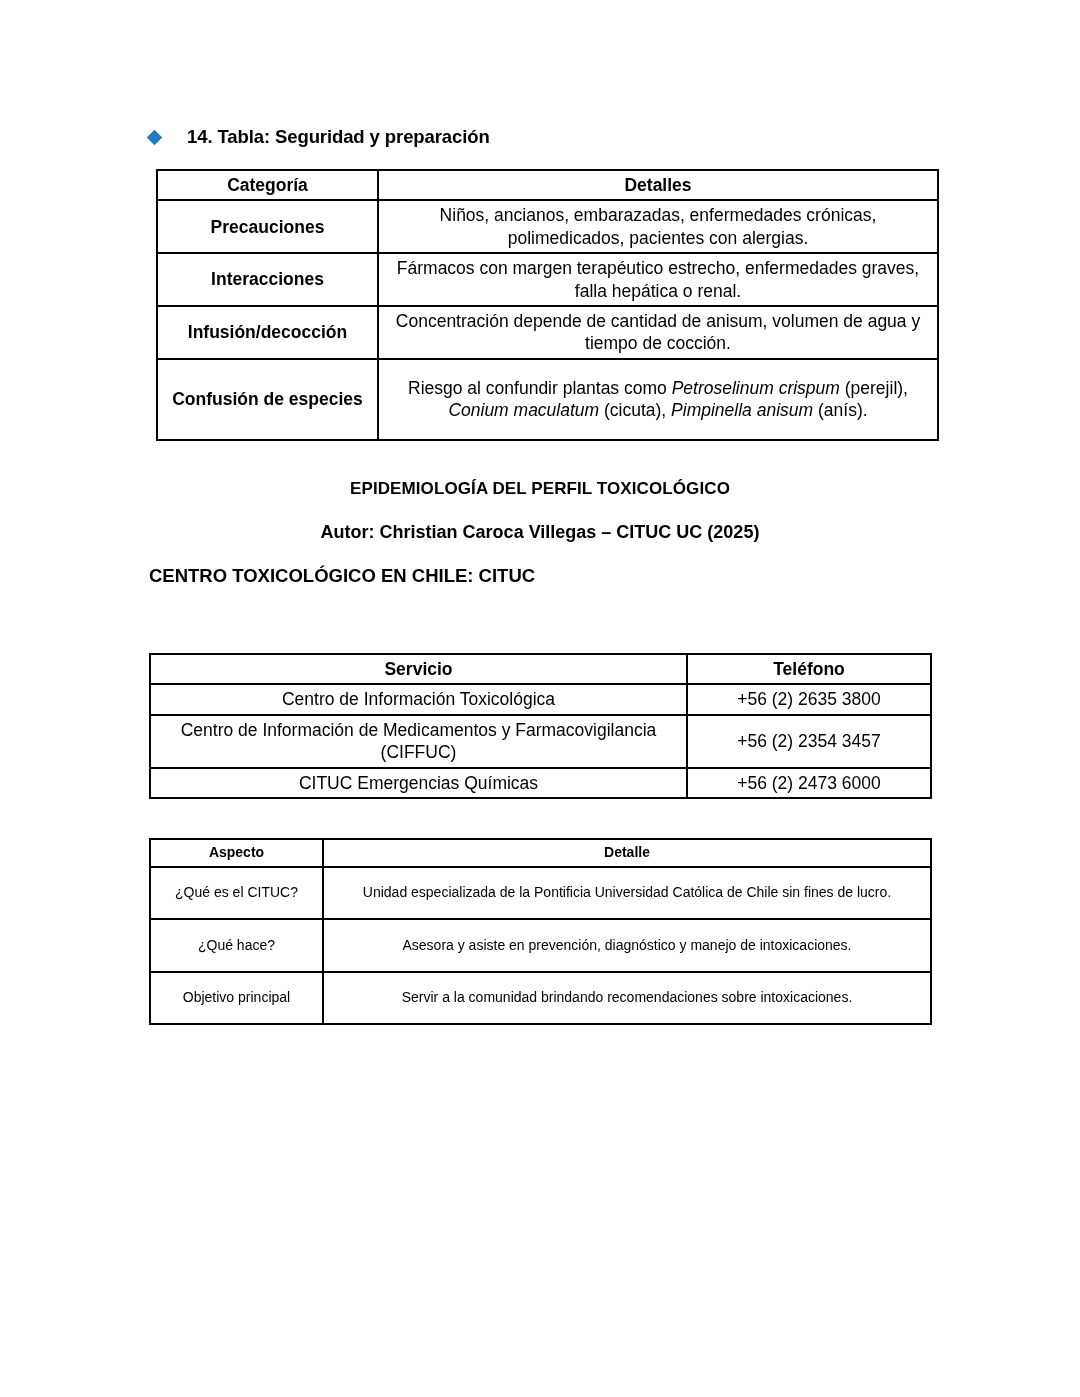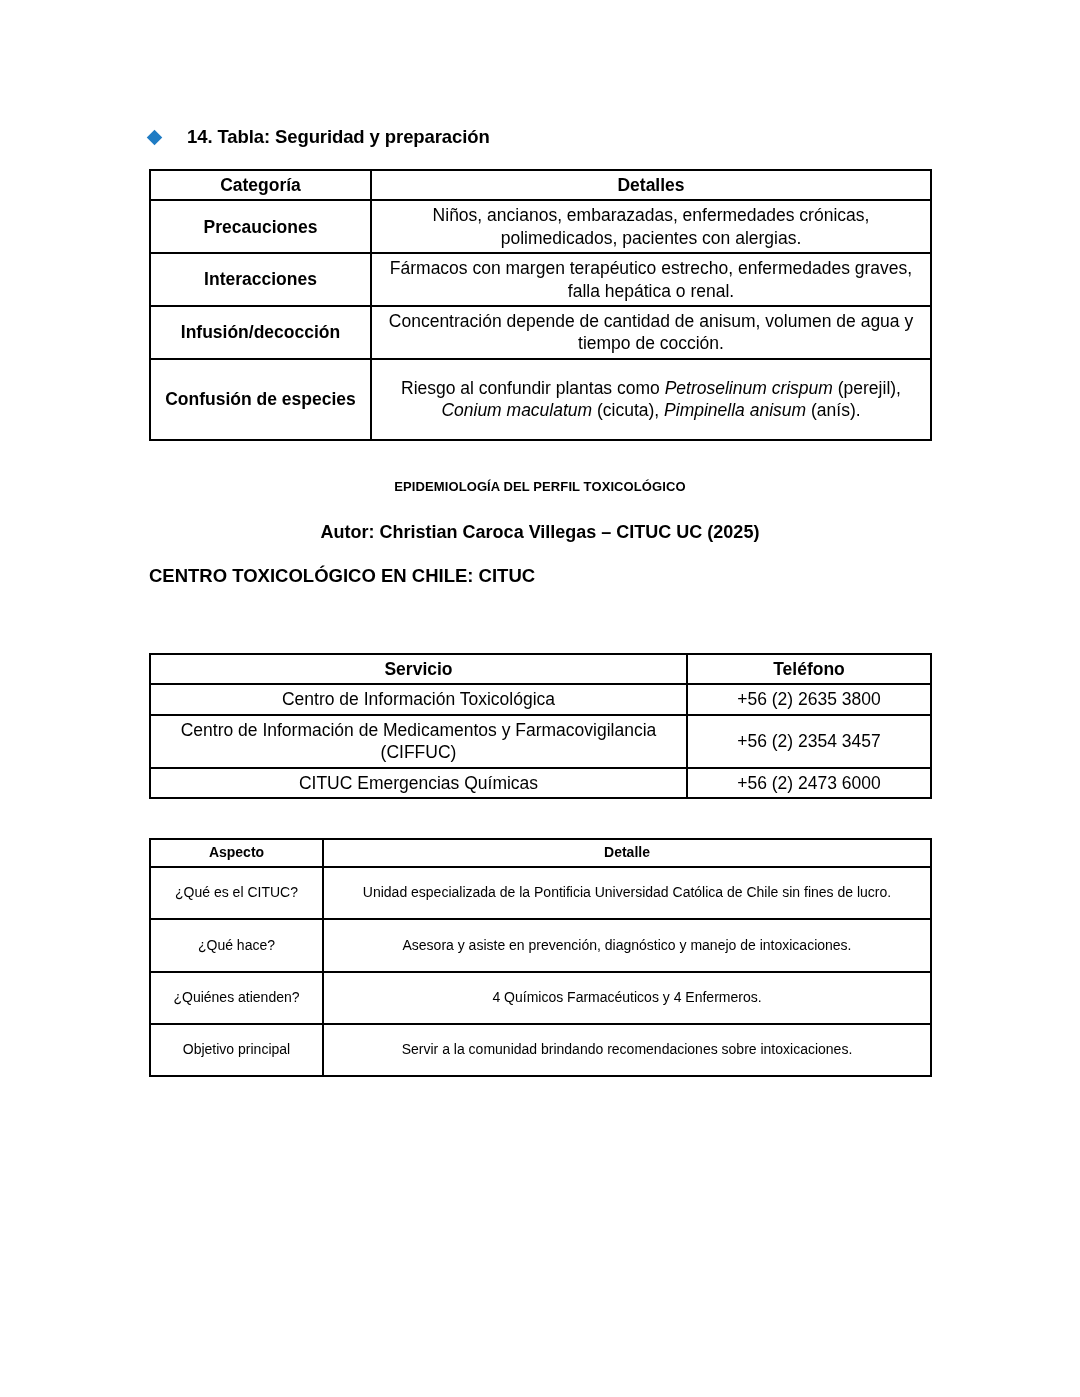--- a/index.html
+++ b/index.html
@@ -69,21 +69,21 @@
   }
   .cell-plain {
     font-weight: normal;
   }
   i, .sci {
     font-style: italic;
   }
 
   
   #table-seguridad {
-    left: 149px;
+    left: 156px;
     top: 169px;
     width: 781px;
     font-size: 17.5px;
   }
   #table-seguridad col.c1 { width: 221px; }
   #table-seguridad col.c2 { width: 560px; }
   #table-seguridad th { font-size: 17.5px; height: 30px; }
   #table-seguridad tr.r1 td { height: 51px; }
   #table-seguridad tr.r2 td { height: 52px; }
   #table-seguridad tr.r3 td { height: 52px; }
@@ -92,21 +92,21 @@
   
   .heading-center {
     position: absolute;
     left: 0;
     width: 1080px;
     text-align: center;
     font-weight: bold;
   }
   #title-epidemiologia {
     top: 479px;
-    font-size: 13px;
+    font-size: 17px;
     letter-spacing: 0.1px;
   }
   #title-autor {
     top: 522px;
     font-size: 18px;
   }
   .heading-left {
     position: absolute;
     left: 149px;
     font-weight: bold;
@@ -233,24 +233,20 @@
     </thead>
     <tbody>
       <tr class="r1">
         <td class="cell-plain">¿Qué es el CITUC?</td>
         <td class="cell-plain">Unidad especializada de la Pontificia Universidad Católica de Chile sin fines de lucro.</td>
       </tr>
       <tr class="r2">
         <td class="cell-plain">¿Qué hace?</td>
         <td class="cell-plain">Asesora y asiste en prevención, diagnóstico y manejo de intoxicaciones.</td>
       </tr>
-      <tr class="r3">
-        <td class="cell-plain">¿Quiénes atienden?</td>
-        <td class="cell-plain">4 Químicos Farmacéuticos y 4 Enfermeros.</td>
-      </tr>
       <tr class="r4">
         <td class="cell-plain">Objetivo principal</td>
         <td class="cell-plain">Servir a la comunidad brindando recomendaciones sobre intoxicaciones.</td>
       </tr>
     </tbody>
   </table>
 
 </div>
 
 </body></html>

